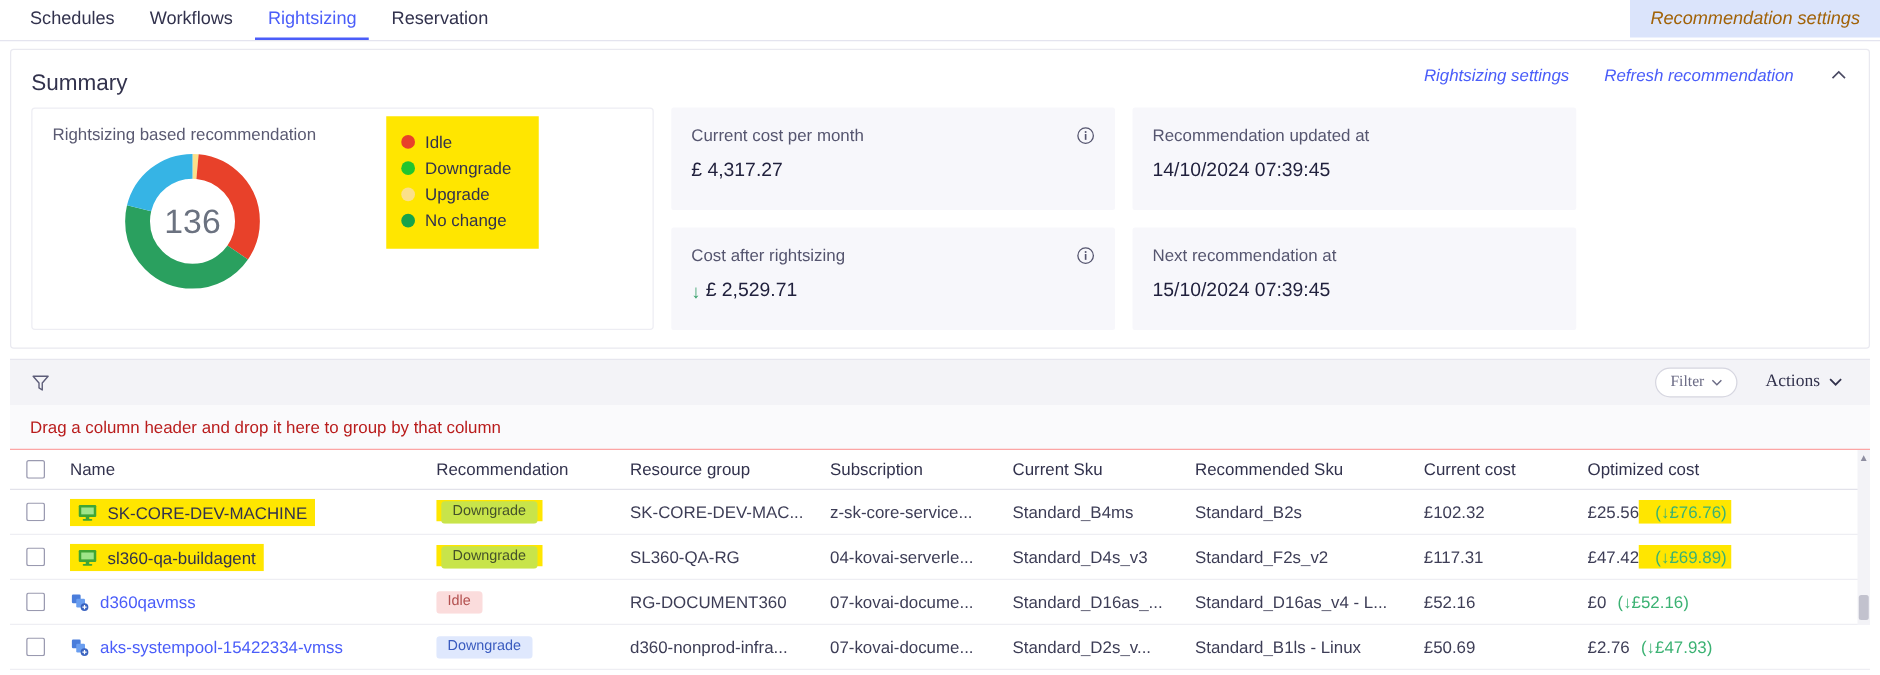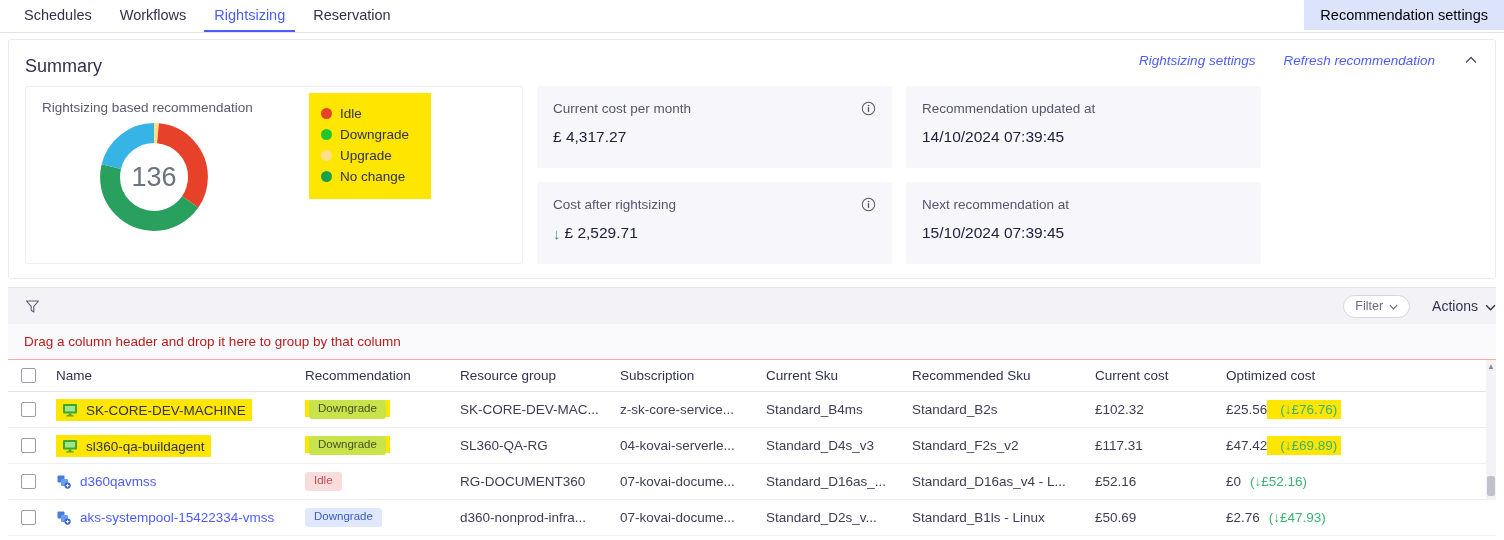--- a/index.html
+++ b/index.html
@@ -30,26 +30,27 @@
     margin-right: 8px;
     cursor: pointer;
     white-space: nowrap;
   }
   .tab.active { color: #4a5df9; border-bottom: 2.5px solid #4a5df9; }
   .rec-settings-btn {
     position: absolute;
     right: 0; top: 0;
     height: 30px;
     background: #dbe4fb;
-    color: #000000;
+    color: #a16207;
     font-size: 14.5px;
     line-height: 30px;
     padding: 0 16px;
     cursor: pointer;
     white-space: nowrap;
+    font-style: italic;
   }
 
   
   .summary-panel {
     margin: 6px 8px 0 8px;
     border: 1px solid #e9e9f0;
     border-radius: 3px;
     background: #fff;
     height: 240px;
     position: relative;
@@ -120,22 +121,22 @@
   .grid-toolbar {
     margin: 0 8px;
     height: 36px;
     background: #f3f3f7;
     display: flex; align-items: center;
     padding: 0 14px 0 16px;
     position: relative;
   }
   .filter-icon { width: 17px; height: 17px; }
   .toolbar-right {
-    position: absolute; right: 0; top: 0; height: 36px;
-    display: flex; align-items: center; gap: 22px;
+    position: absolute; right: 22px; top: 0; height: 36px;
+    display: flex; align-items: center; gap: 22px; font-family: Liberation Serif, serif;
   }
   .filter-pill {
     border: 1px solid #d6d6e0;
     border-radius: 12px;
     background: #fff;
     color: #6b6b85;
     font-size: 12.5px;
     padding: 3px 11px 4px 11px;
     display: flex; align-items: center; gap: 6px;
     cursor: pointer;
@@ -158,21 +159,21 @@
   }
 
   
   .table { margin: 0 8px; position: relative; }
   .trow { display: flex; align-items: center; height: 36px; border-bottom: 1px solid #eeeef3; }
   .thead { height: 32px; border-bottom: 1px solid #e2e2ea; }
   .thead .cell { font-size: 13.5px; color: #32324d; }
   .cell { font-size: 13.5px; color: #3d3d56; padding-right: 8px; overflow: hidden; white-space: nowrap; text-overflow: ellipsis; }
   .c-check { width: 48px; flex: none; display: flex; justify-content: center; align-items: center; }
   .c-name { width: 249px; flex: none; display: flex; align-items: center; position: relative; }
-  .c-reco { width: 155px; flex: none; }
+  .c-reco { width: 155px; flex: none; margin-left: 44px; }
   .c-rg   { width: 160px; flex: none; }
   .c-sub  { width: 146px; flex: none; }
   .c-csku { width: 146px; flex: none; }
   .c-rsku { width: 183px; flex: none; }
   .c-ccost{ width: 131px; flex: none; }
   .c-ocost{ width: 250px; flex: none; display: flex; align-items: center; }
 
   .chk {
     width: 15px; height: 15px;
     border: 1.4px solid #9a9ab0;

